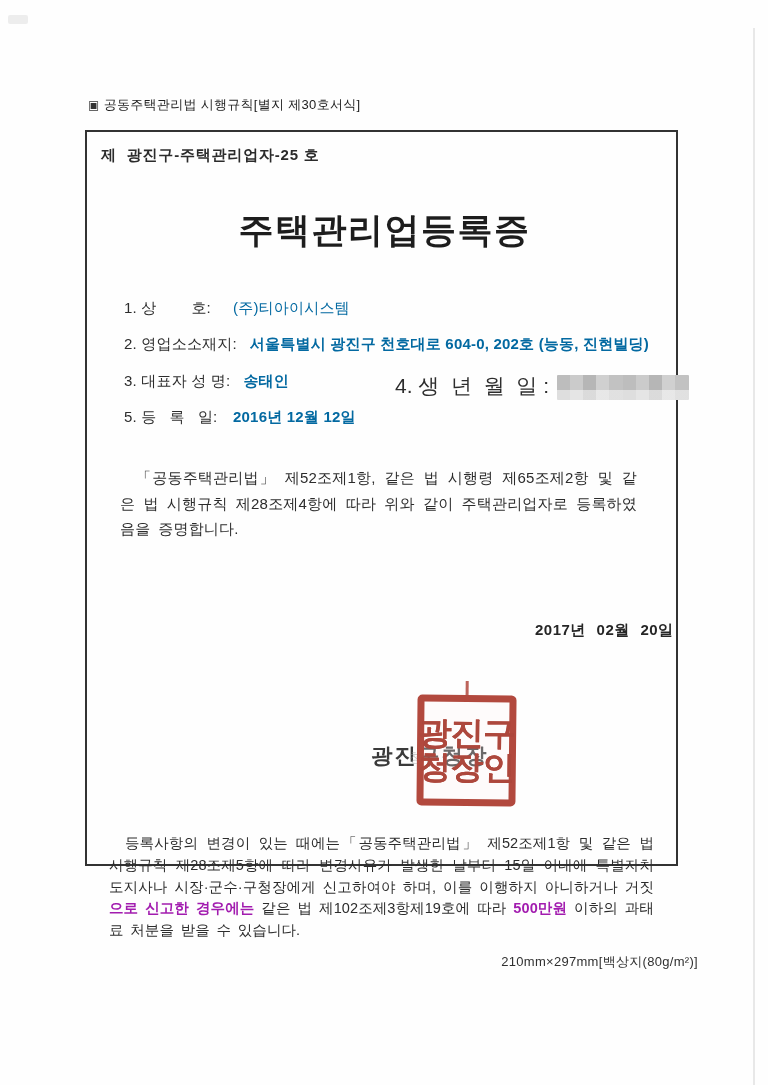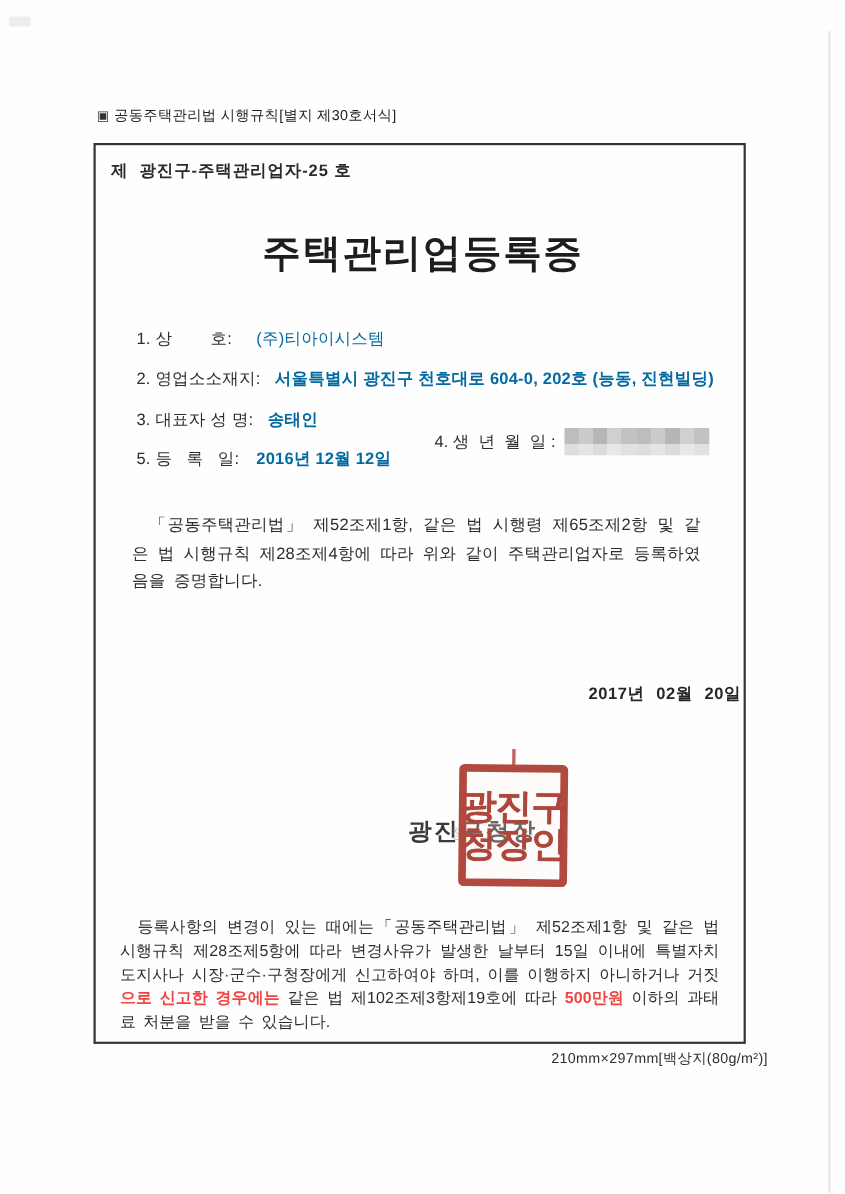--- a/index.html
+++ b/index.html
@@ -11,38 +11,38 @@
   
   .scan-edge-right { position:absolute; top:28px; right:13px; width:2px; height:1057px;
     background:#e2e2e2; opacity:.8; }
   .scan-smudge-top { position:absolute; left:8px; top:15px; width:20px; height:9px;
     background:#cfcfcf; opacity:.35; border-radius:2px; }
 
   .form-ref { position:absolute; left:88px; top:96px; font-size:13px; letter-spacing:.3px;
     color:#222; display:flex; align-items:center; gap:4px; }
   .form-ref .glyph { font-size:12px; color:#333; }
 
-  .cert-box { position:absolute; left:85px; top:130px; width:593px; height:819px;
+  .cert-box { position:absolute; left:85px; top:130px; width:593px; height:736px;
     border:2px solid #333; background:transparent; }
 
   .doc-number { position:absolute; left:14px; top:14px; font-size:15px; font-weight:600;
     letter-spacing:.8px; white-space:pre; color:#2b2b2b; }
 
   .cert-title { position:absolute; top:75px; left:50%; transform:translateX(-49%);
     font-size:35px; font-weight:900; letter-spacing:1.5px; color:#1d1d1d; white-space:nowrap; }
 
   .field-row { position:absolute; left:37px; display:flex; align-items:baseline;
     font-size:15px; letter-spacing:.2px; }
   .f-label { white-space:pre; min-width:96px; color:#2d2d2d; }
   .f-value { margin-left:13px; font-weight:700; color:#0369a1; white-space:pre; }
   .f-value.normal { font-weight:500; }
   .row-1 { top:167px; } .row-2 { top:203px; } .row-3 { top:240px; } .row-5 { top:276px; }
 
-  .field-birth { position:absolute; left:308px; top:257px; display:flex; align-items:center;
-    font-size:15px; }
+  .field-birth { position:absolute; left:308px; top:240px; display:flex; align-items:flex-end;
+    font-size:21px; }
   .redacted-block { margin-left:8px; width:132px; height:25px; border-radius:1px;
     background-image:
       linear-gradient(0deg, rgba(255,255,255,.5) 0 42%, rgba(0,0,0,0) 42%),
       repeating-linear-gradient(90deg,#bdbdbd 0 13px,#cbcbcb 13px 26px,#b6b6b6 26px 39px,#d0d0d0 39px 52px,#c2c2c2 52px 66px);
     filter:blur(.4px); }
 
   .body-par { position:absolute; left:33px; top:333px; width:517px; font-size:15px;
     line-height:25.5px; text-align:justify; text-indent:16px; word-spacing:3.5px;
     letter-spacing:.2px; color:#2c2c2c; }
 
@@ -61,21 +61,21 @@
     background:rgba(255,245,244,.25); }
   .seal::before { content:""; position:absolute; top:-21px; left:48%; width:3px; height:15px;
     background:#b2493e; opacity:.85; }
   .seal-line { font-size:32px; font-weight:900; line-height:1.06; color:#ad473c;
     letter-spacing:-1px; white-space:nowrap; transform:scaleX(1.04);
     text-shadow:0 0 .6px #b2493e; }
 
   .notice-par { position:absolute; left:22px; top:701px; width:545px; font-size:14.5px;
     line-height:21.8px; text-align:justify; text-indent:16px; word-spacing:2.5px;
     letter-spacing:.1px; color:#2c2c2c; }
-  .notice-par .b { font-weight:800; color:#ef4444; }
+  .notice-par .b { font-weight:800; color:#a21caf; }
 
   .paper-footer { position:absolute; top:953px; right:70px; font-size:13px;
     letter-spacing:.3px; color:#303030;margin-left:32px; }
 </style>
 </head>
 <body>
 
 <div class="page">
 
   <div class="scan-smudge-top"></div>

